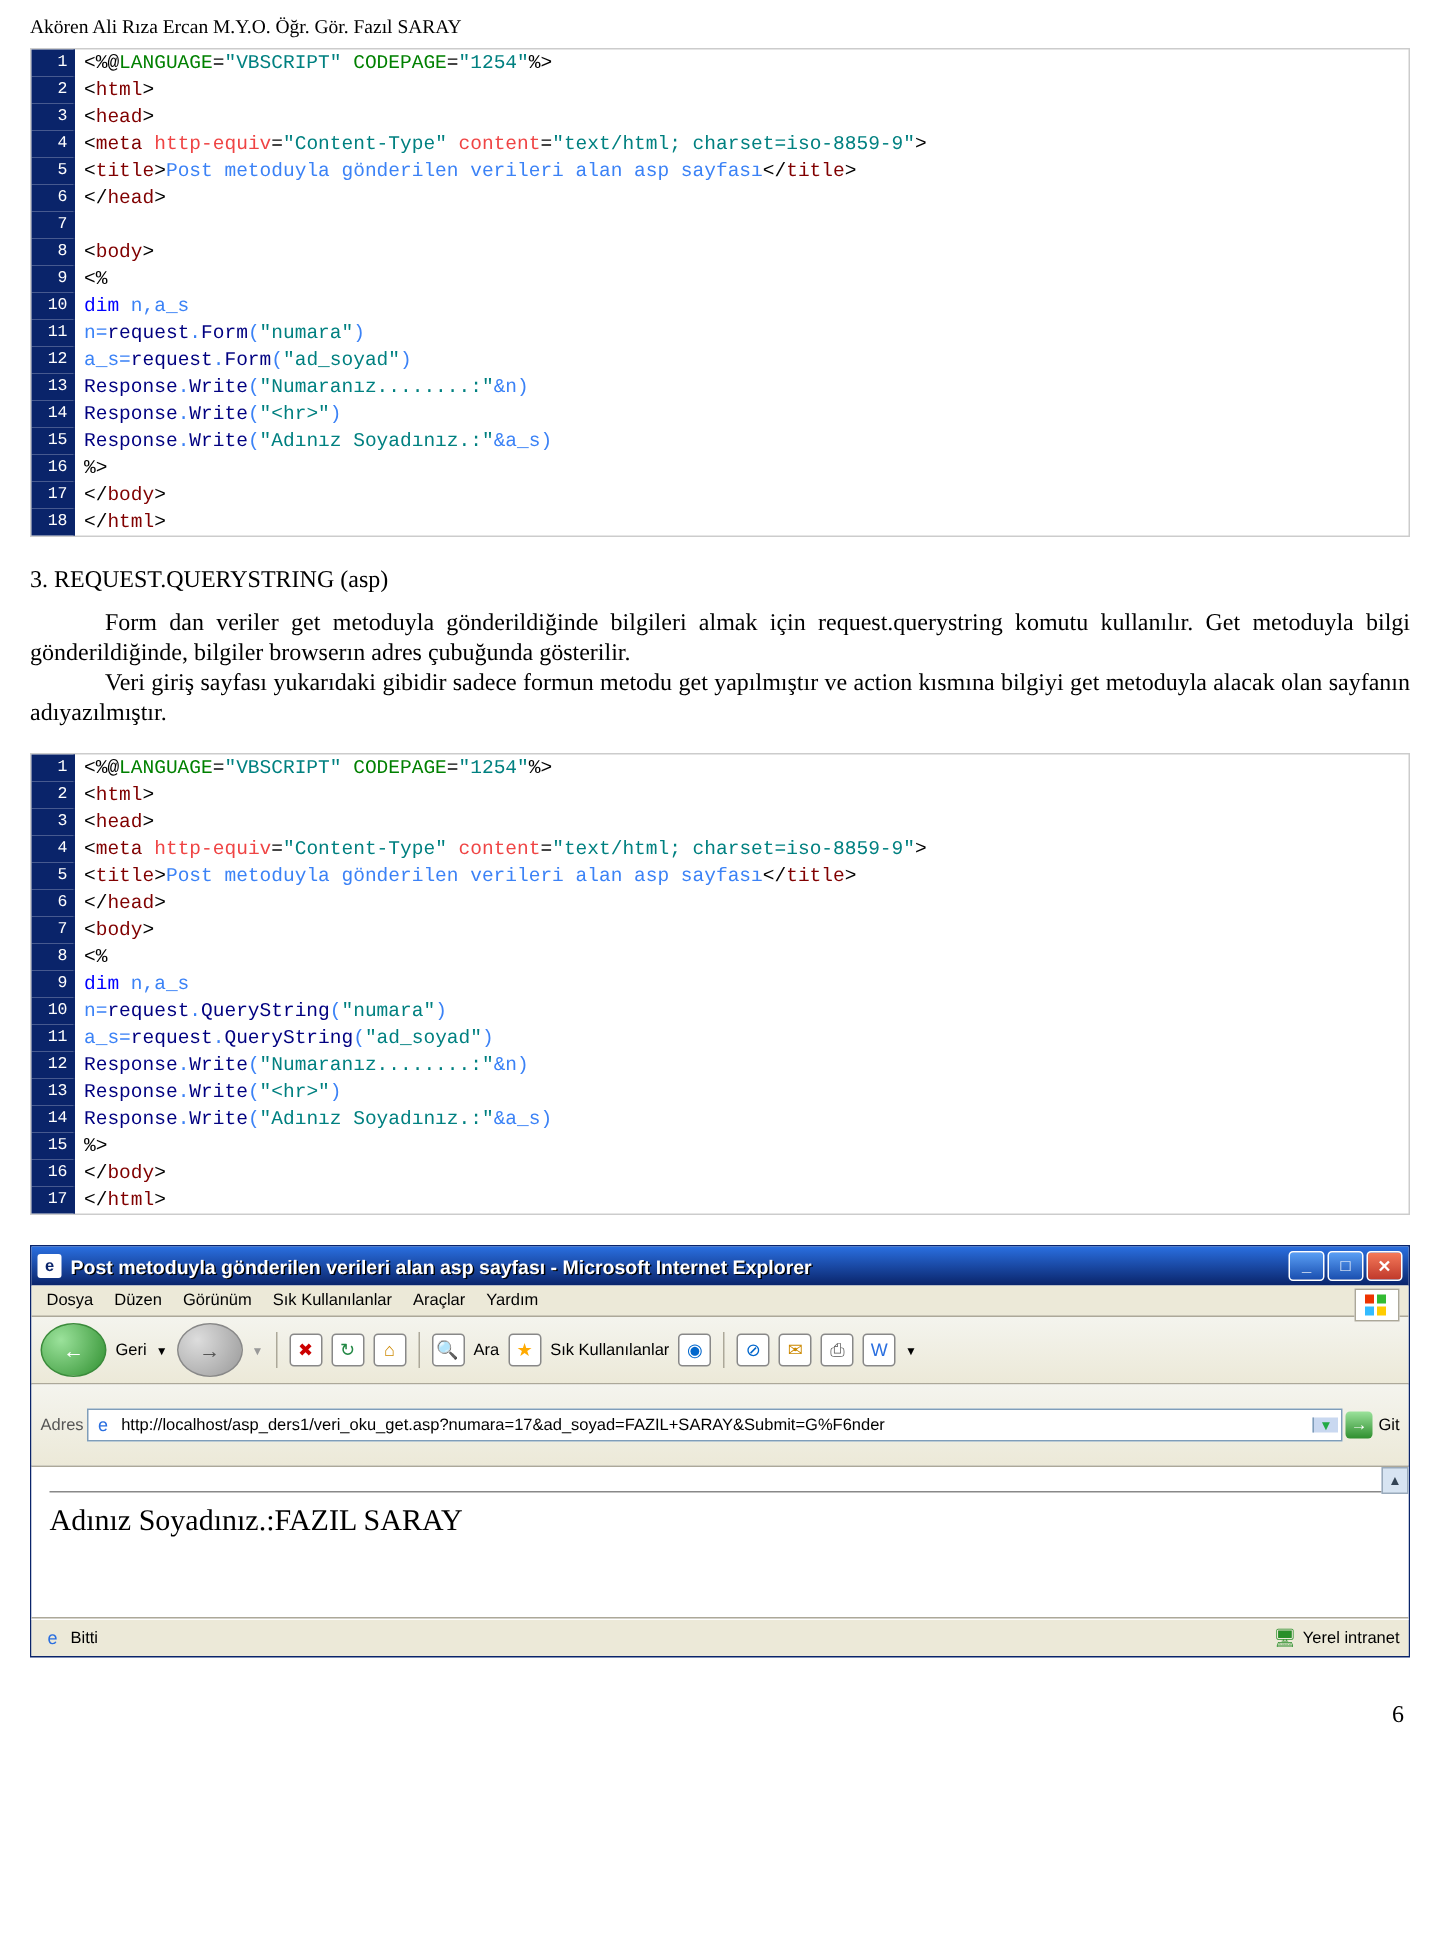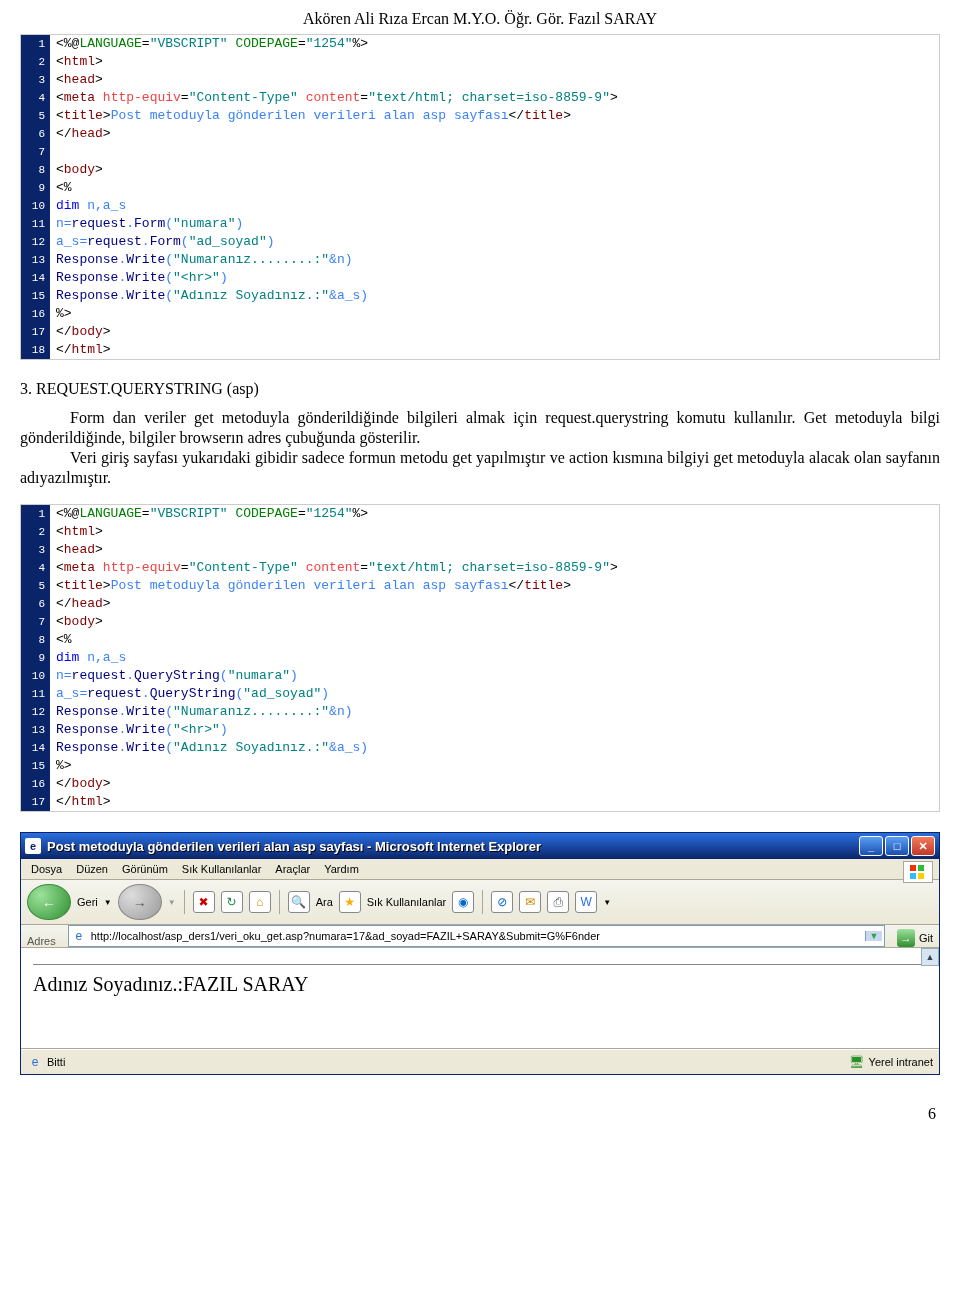--- a/index.html
+++ b/index.html
@@ -7,22 +7,22 @@
     padding: 0;
     font-family: "Times New Roman", serif;
     background: #fff;
     width: 960px;
     color: #000;
   }
   .page {
     padding: 10px 20px 20px 20px;
   }
   .header-right {
-    text-align: center;
-    font-size: 16px;
+    text-align: left;
+    font-size: 13px;
     margin-bottom: 6px;
   }
   .code-editor {
     border: 1px solid #ccc;
     font-family: "Courier New", monospace;
     font-size: 13px;
     line-height: 18px;
     background: #fff;
     margin-bottom: 20px;
   }
@@ -144,21 +144,21 @@
   .icon-history { color:#06c; }
   .icon-mail { color:#c80; }
   .icon-print { color:#555; }
   .icon-doc { color:#2a6fe0; }
   .arrow { font-size:14px; color:#fff; font-weight:bold; }
   .tb-label { font-size:11px; }
 
   .ie-addrbar {
     background: linear-gradient(to bottom,#f4f4ee,#ece9d8);
     border-bottom: 1px solid #aca899;
-    display:flex; align-items:flex-end; gap:12px; padding:0 6px;
+    display:flex; align-items:center; gap:2px; padding:16px 6px;
   }
   .addr-label { color:#555; }
   .addr-input {
     flex:1; display:flex; align-items:center;
     background:#fff; border:1px solid #7f9db9; height:20px;
     padding: 0 2px;
   }
   .addr-input .page-icon {
     width:16px; height:16px; margin-right:4px;
     display:inline-flex; align-items:center; justify-content:center;

